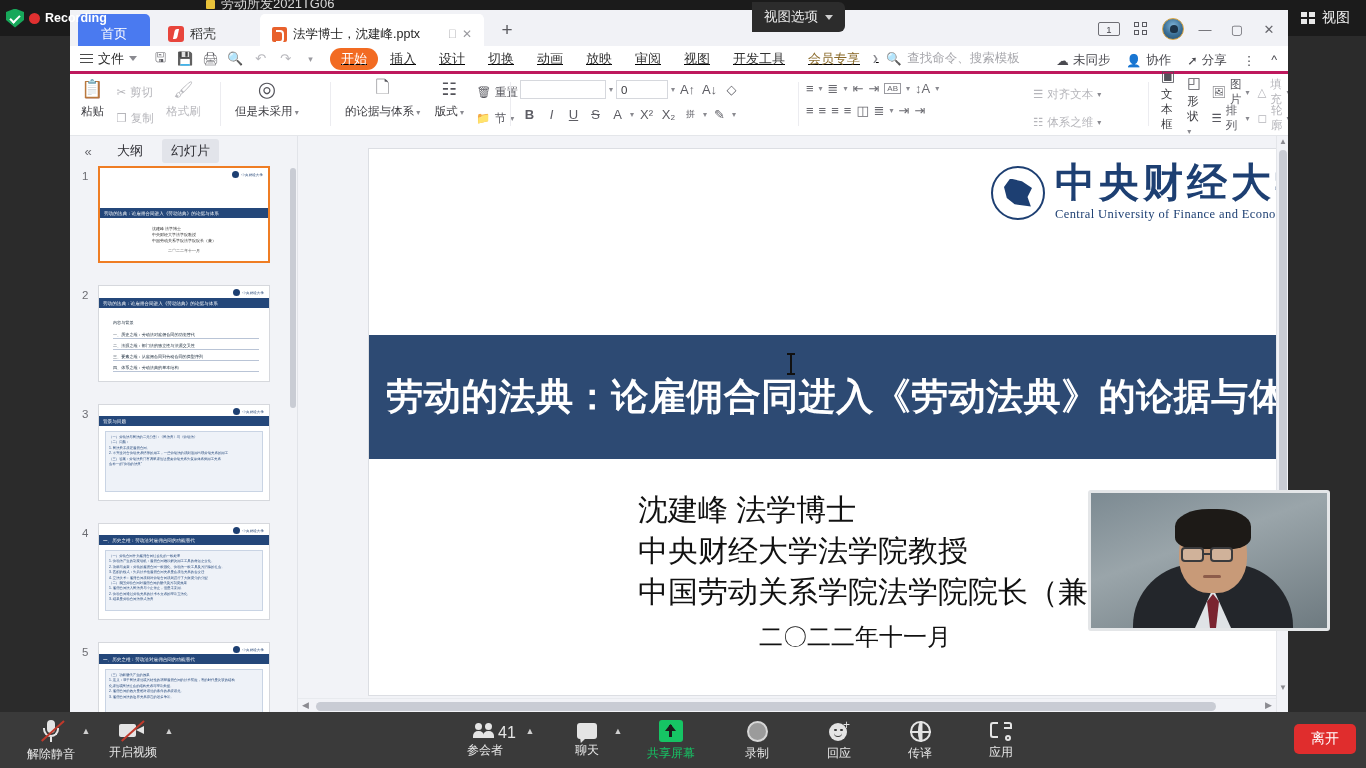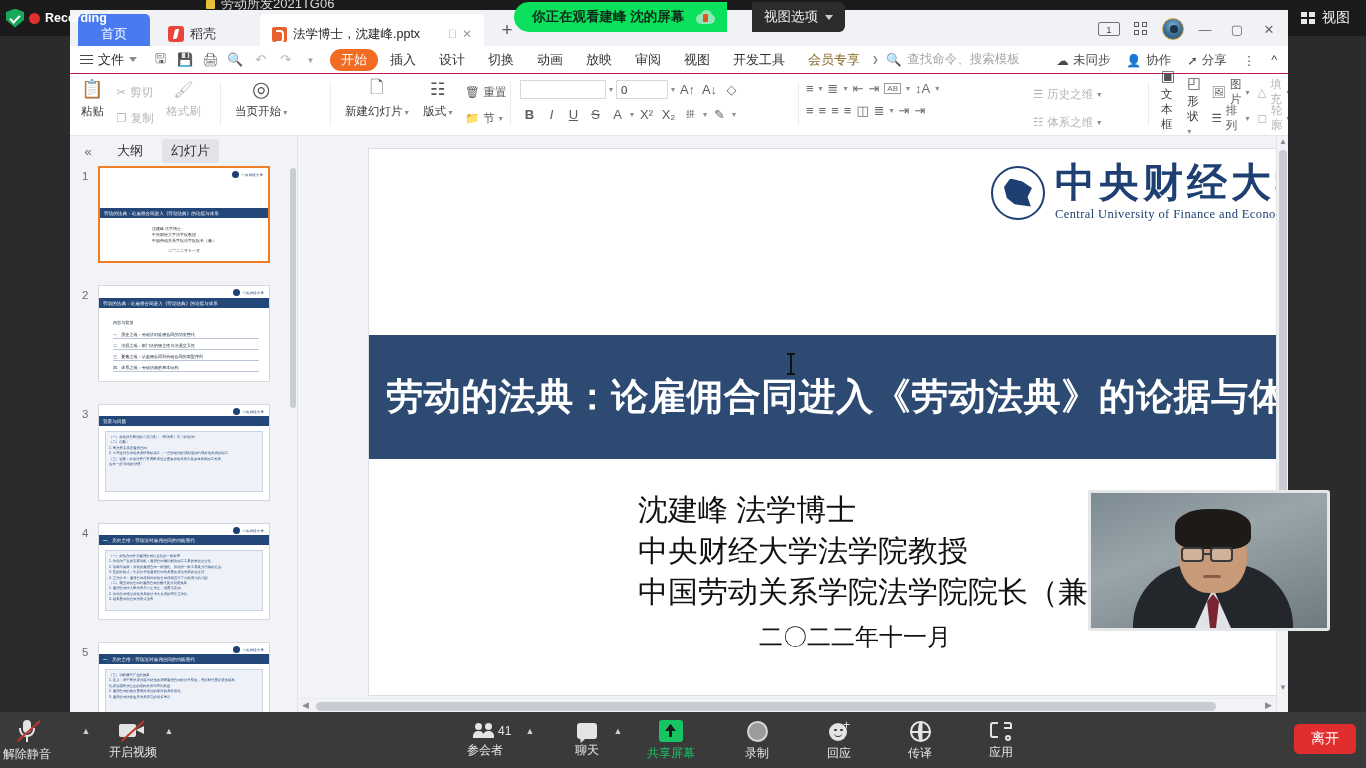--- a/index.html
+++ b/index.html
@@ -175,35 +175,35 @@
   }
   #avatar::after {
     content: ""; position: absolute; left: 7px; top: 6px; width: 8px; height: 8px;
     background: #1c3348; border-radius: 50% 50% 40% 40%;
   }
 
   
   #wps-menurow {
     position: absolute; left: 0; top: 36px; width: 1218px; height: 28px;
     background: #ffffff; display: flex; align-items: center;
-    border-bottom: 1px solid #be185d;
+    border-bottom: 3px solid #be185d;
   }
   #file-menu {
     display: flex; align-items: center; gap: 5px; padding: 0 8px 0 10px;
     font-size: 13px; color: #2d2d2d;
   }
   .hamb { width: 13px; height: 10px; position: relative; }
   .hamb i { position: absolute; left: 0; width: 13px; height: 1.4px; background: #4a4a4a; }
   .hamb i:nth-child(1){top:0;} .hamb i:nth-child(2){top:4.3px;} .hamb i:nth-child(3){top:8.6px;}
   .qa-icons { display: flex; align-items: center; gap: 2px; margin-left: 4px; }
   .qa-ic {
     width: 23px; height: 22px; display: flex; align-items: center; justify-content: center;
     color: #5c5c62; font-size: 13px;
   }
-  .ribbon-tabs { display: flex; align-items: center; gap: 1px; margin-left: 8px; }
+  .ribbon-tabs { display: flex; align-items: center; gap: 1px; margin-left: 8px; text-decoration: underline; }
   .rtab {
     padding: 2px 11px; font-size: 13px; color: #333; border-radius: 11px;
     white-space: nowrap;
   }
   .rtab.active { background: #f26b22; color: #ffffff; font-weight: normal; }
   .rtab.vip { color: #8a6a2a; }
   #menurow-search {
     display: flex; align-items: center; gap: 5px; margin-left: 8px;
     font-size: 12.5px; color: #a6a6ab;
   }
@@ -476,21 +476,21 @@
   .ic-cam .lens {
     position: absolute; left: 17px; top: 5px; width: 0; height: 0;
     border-top: 4.5px solid transparent; border-bottom: 4.5px solid transparent;
     border-right: 8px solid #e4e4e4;
   }
   .ic-people { position: relative; width: 24px; height: 16px; }
   .ic-people .h1 { position: absolute; left: 2px; top: 0; width: 7px; height: 7px; border-radius: 50%; background: #e4e4e4; }
   .ic-people .h2 { position: absolute; left: 12px; top: 0; width: 7px; height: 7px; border-radius: 50%; background: #e4e4e4; }
   .ic-people .b1 { position: absolute; left: 0; top: 8px; width: 11px; height: 7px; border-radius: 5px 5px 0 0; background: #e4e4e4; }
   .ic-people .b2 { position: absolute; left: 10px; top: 8px; width: 11px; height: 7px; border-radius: 5px 5px 0 0; background: #e4e4e4; }
-  .pcount { position: absolute; left: 25px; top: 1px; font-size: 12px; color: #e4e4e4; }
+  .pcount { position: absolute; left: 25px; top: 1px; font-size: 16px; color: #e4e4e4; }
   .ic-chat {
     width: 20px; height: 16px; background: #e4e4e4; border-radius: 3px; position: relative;
   }
   .ic-chat::after {
     content: ""; position: absolute; left: 3px; bottom: -4px; width: 7px; height: 6px;
     background: #e4e4e4; clip-path: polygon(0 0, 100% 0, 12% 100%);
   }
   .ic-share {
     width: 24px; height: 22px; background: #16c464; border-radius: 3px; position: relative;
   }
@@ -547,28 +547,20 @@
   <div id="zoom-top-title">
     <span class="dot"></span><span>劳动所发2021TG06</span>
   </div>
 
   <div id="recording-badge">
     <span class="shield-ic"></span>
     <span class="rec-dot"></span>
     <span id="recording-label">Recording</span>
   </div>
 
-  <div id="watch-banner">
-    <span id="watch-banner-text">你正在观看建峰 沈的屏幕</span>
-    <span class="cloud-ic">
-      <span class="c-body"></span>
-        <span class="c-top"></span>
-        <span class="c-arrow"></span>
-    </span>
-  </div>
 
   <div id="view-options">
     <span id="view-options-label">视图选项</span>
     <span class="caret-dn"></span>
   </div>
 
   <div id="zoom-view-btn">
     <span class="grid-ic">
         <i></i>
         <i></i>
@@ -691,30 +683,30 @@
           <span class="glyph" style="font-size:16px;color:#b8b8bd">🖌</span>
           <span>格式刷</span>
         </span>
       </div>
 
       <div class="sepv" style="left:150px"></div>
 
       <div class="rgroup" style="left:160px">
         <span class="rbtn-v">
           <span class="glyph" style="font-size:21px">◎</span>
-          <span><span>当页开始</span><span class="chev"> ▾</span></span>
+          <span><span>但是未采用</span><span class="chev"> ▾</span></span>
         </span>
       </div>
 
       <div class="sepv" style="left:260px"></div>
 
       <div class="rgroup" style="left:270px">
         <span class="rbtn-v">
           <span class="glyph" style="font-size:17px">🗋</span>
-          <span><span>新建幻灯片</span><span class="chev"> ▾</span></span>
+          <span><span>的论据与体系</span><span class="chev"> ▾</span></span>
         </span>
         <span class="rbtn-v">
           <span class="glyph" style="font-size:17px">☷</span>
           <span><span>版式</span><span class="chev"> ▾</span></span>
         </span>
         <span style="display:inline-flex;flex-direction:column;gap:2px;padding-top:4px;vertical-align:top">
           <span class="rbtn-h">
             <span>🗑</span>
             <span>重置</span>
           </span>
@@ -778,21 +770,21 @@
           <span>≣</span>
             <span class="chev">▾</span>
           <span>⇥</span>
           <span>⇥</span>
         </div>
       </div>
 
       <div class="rgroup" style="left:960px">
         <div class="rbtn-h dim" style="margin-top:6px">
           <span>☰</span>
-          <span>历史之维</span>
+          <span>对齐文本</span>
           <span class="chev">▾</span>
         </div>
         <div class="rbtn-h dim" style="margin-top:4px">
           <span>☷</span>
           <span>体系之维</span>
           <span class="chev">▾</span>
         </div>
       </div>
 
       <div class="sepv" style="left:1078px"></div>
@@ -987,21 +979,21 @@
     <div id="wc-head"></div>
     <div id="wc-hair"></div>
     <div class="wc-glass" id="wc-glass-l"></div>
     <div class="wc-glass" id="wc-glass-r"></div>
     <div id="wc-glass-bridge"></div>
     <div id="wc-mouth"></div>
   </div>
 
   <div id="zoom-bottombar">
 
-    <div class="zb-item" style="left:0">
+    <div class="zb-item" style="left:24px">
       <span class="ic-mic">
         <span class="body"></span>
           <span class="arc"></span>
           <span class="stem"></span>
           <span class="slash"></span>
       </span>
       <span class="zb-label">解除静音</span>
     </div>
     <span class="zb-caret" style="left:80px">▲</span>
 

